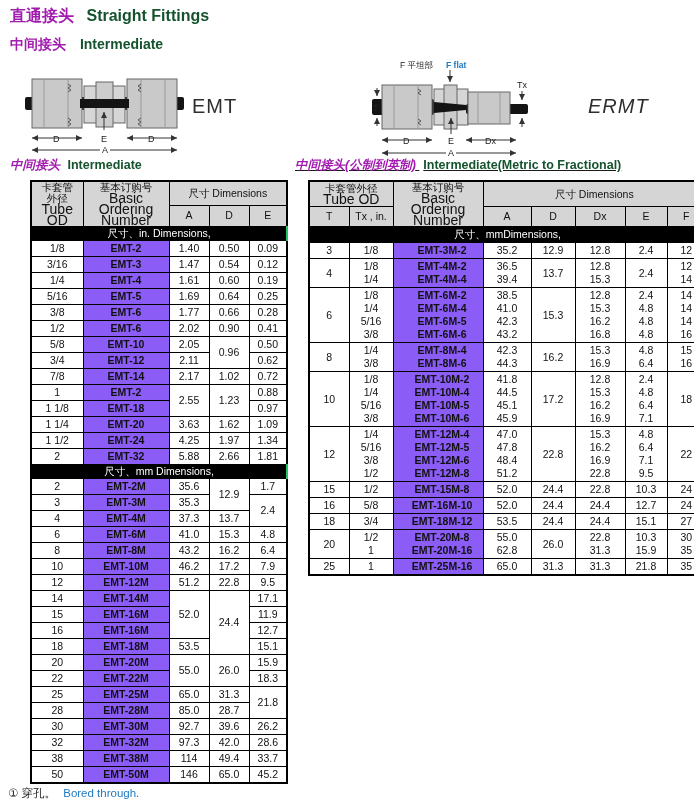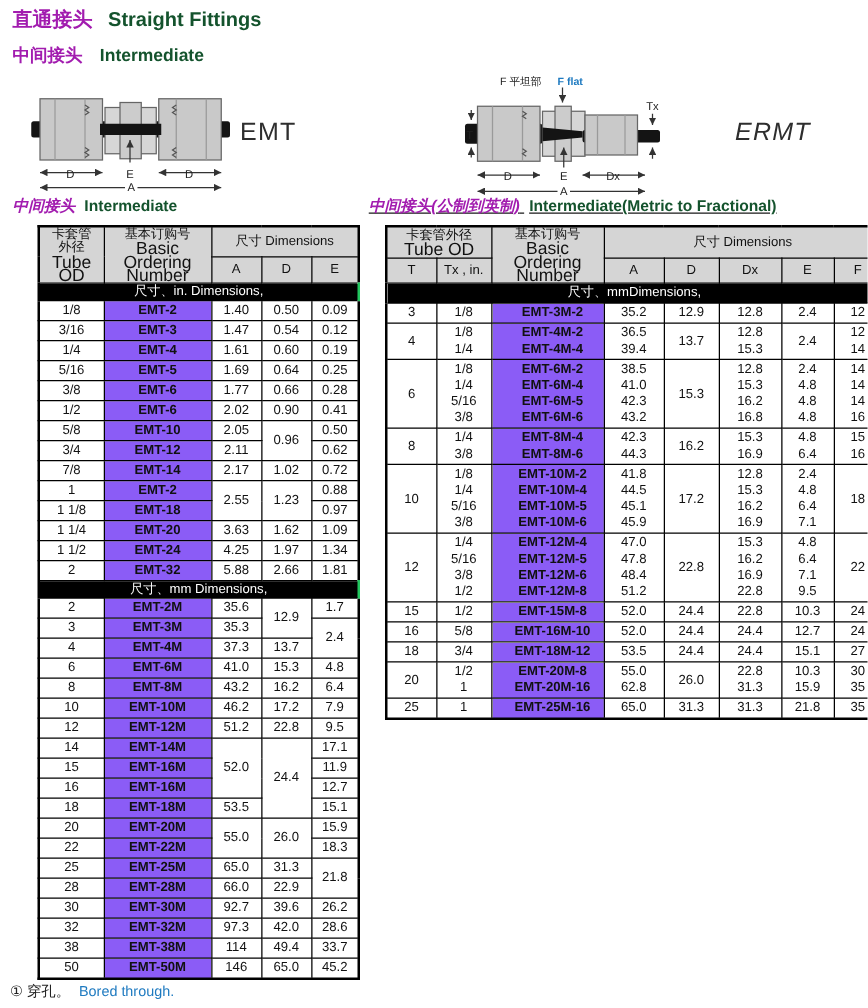--- a/index.html
+++ b/index.html
@@ -360,22 +360,22 @@
       <tr>
         <td>25</td>
         <td class="num">EMT-25M</td>
         <td>65.0</td>
         <td>31.3</td>
         <td rowspan="2">21.8</td>
       </tr>
       <tr>
         <td>28</td>
         <td class="num">EMT-28M</td>
-        <td>66.0</td>
-        <td>22.9</td>
+        <td>85.0</td>
+        <td>28.7</td>
       </tr>
       <tr>
         <td>30</td>
         <td class="num">EMT-30M</td>
         <td>92.7</td>
         <td>39.6</td>
         <td>26.2</td>
       </tr>
       <tr>
         <td>32</td>

